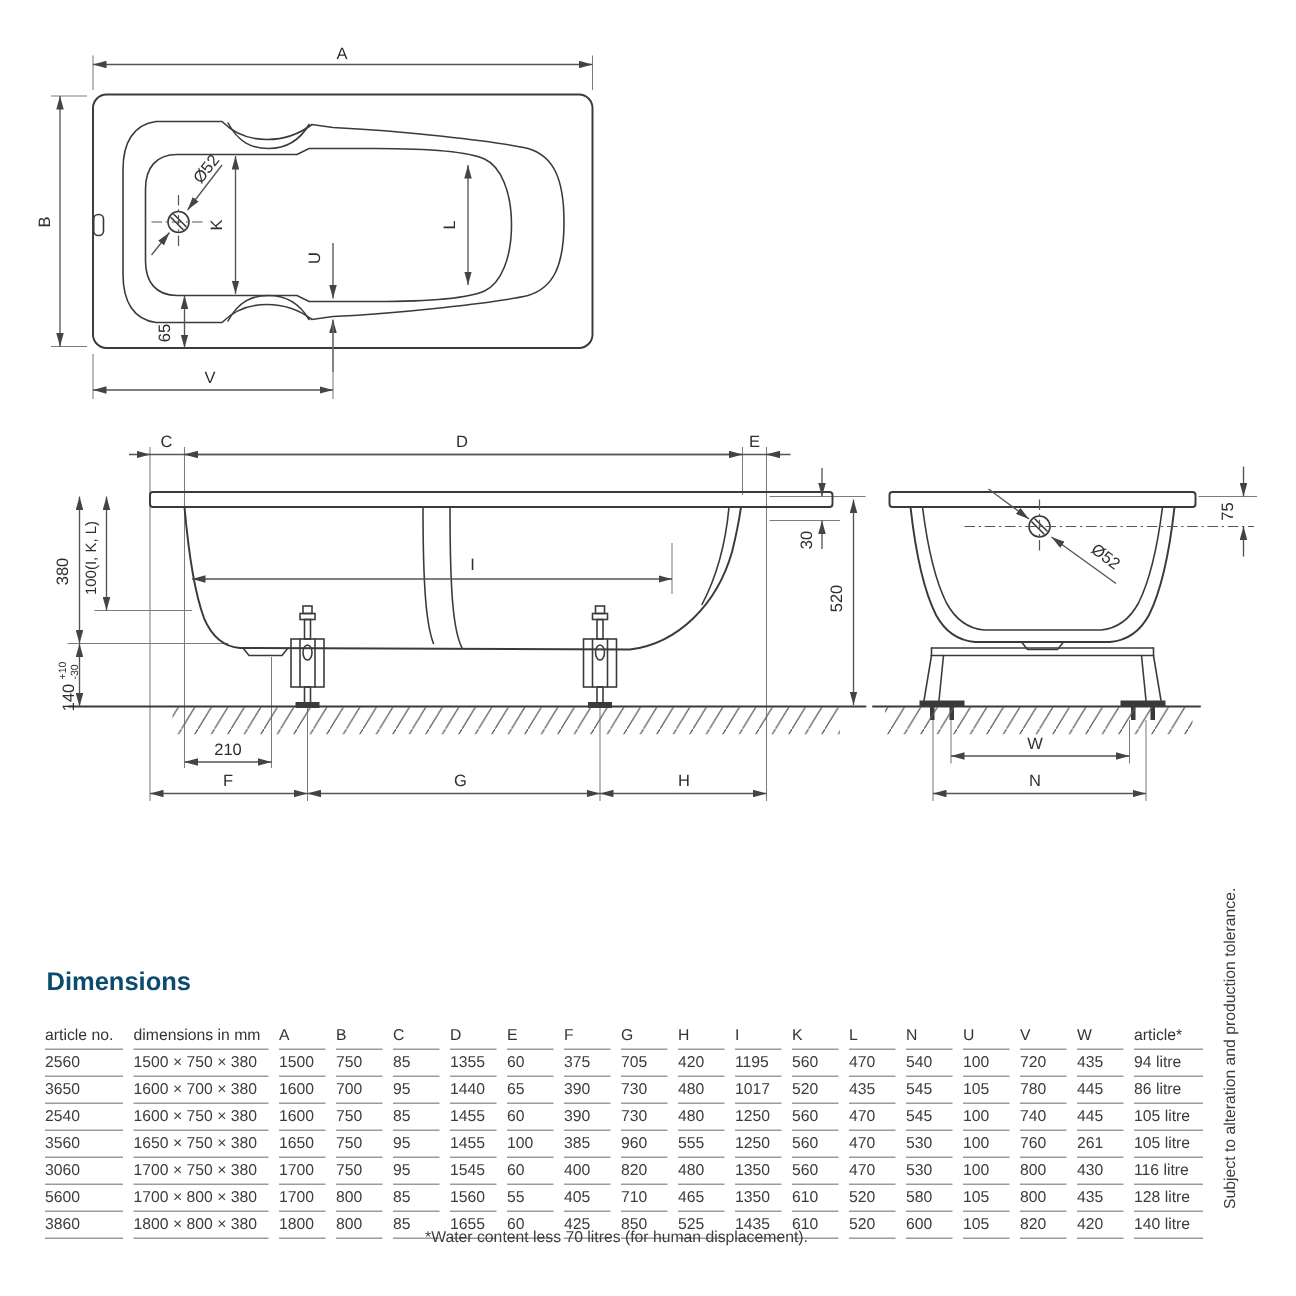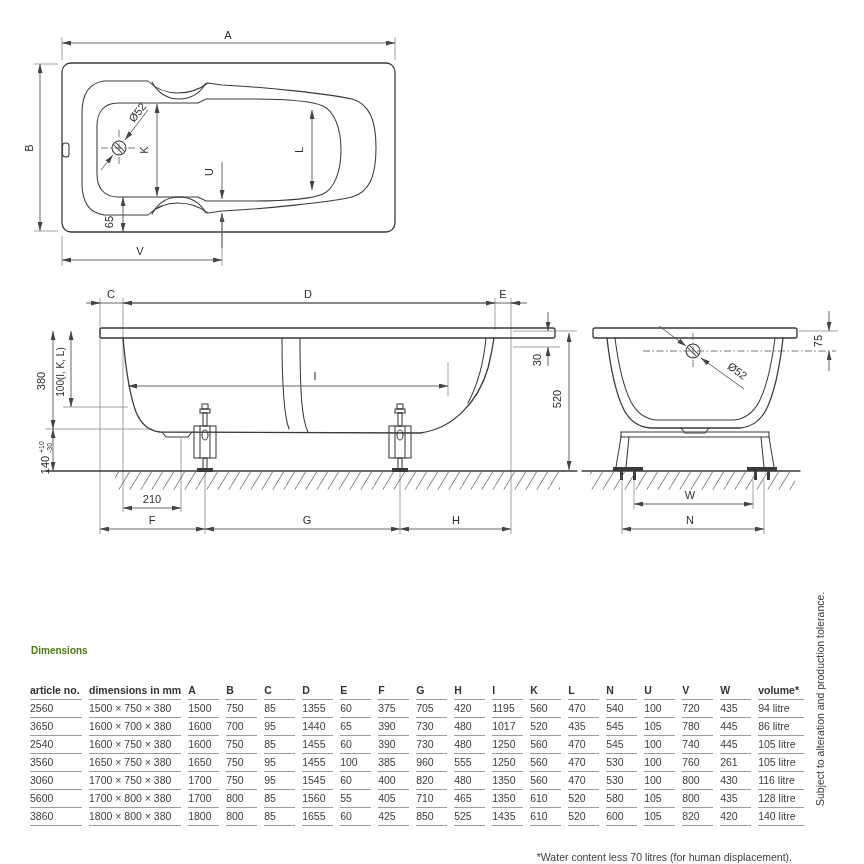--- a/index.html
+++ b/index.html
@@ -6,26 +6,26 @@
   body{width:864px;height:864px;position:relative;overflow:hidden;
        font-family:"Liberation Sans",sans-serif;color:#2e2e2e;}
   svg text{font-family:"Liberation Sans",sans-serif;fill:#2e2e2e;}
   .obj{stroke:#3a3a3a;stroke-width:1.3;fill:none;stroke-linecap:round;}
   .obj2{stroke:#3a3a3a;stroke-width:1.05;fill:none;stroke-linecap:round;}
   .dim{stroke:#555;stroke-width:0.9;fill:none;}
   .ext{stroke:#7c7c7c;stroke-width:0.7;fill:none;}
   .cl{stroke:#555;stroke-width:0.8;fill:none;stroke-dasharray:7 2.5 1.5 2.5;}
   .dimtxt{font-size:11px;}
   .solid{fill:#3a3a3a;stroke:none;}
-  #title{position:absolute;left:31px;top:645px;font-size:10px;font-weight:bold;color:#4d7c0f;}
+  #title{position:absolute;left:31px;top:645px;font-size:17px;font-weight:bold;color:#0c4a6e;}
   #dim-table{position:absolute;left:23px;top:682px;border-collapse:separate;border-spacing:7px 0;}
   #dim-table th,#dim-table td{border-bottom:1px solid #9b9b9b;font-size:10.5px;color:#3c3c3c;
       text-align:left;padding:2px 0 3px 0;white-space:nowrap;font-weight:normal;vertical-align:bottom;}
-  #dim-table th{font-weight:bold;color:#333;}
-  #footnote{position:absolute;left:30px;top:819px;width:762px;text-align:right;font-size:10.5px;color:#3c3c3c;margin-top:32px;}
+  #dim-table th{font-weight:normal;color:#333;}
+  #footnote{position:absolute;left:30px;top:819px;width:762px;text-align:center;font-size:10.5px;color:#3c3c3c;}
   #sidenote{position:absolute;left:814px;top:806px;width:182px;height:14px;
       transform-origin:top left;transform:rotate(-90deg);font-size:10.5px;color:#3c3c3c;white-space:nowrap;}
 </style>
 </head>
 <body>
 
 <svg id="drawing" width="864" height="632" viewBox="0 0 864 632" style="position:absolute;left:0;top:0;">
   <defs>
     <marker id="ae" markerUnits="userSpaceOnUse" markerWidth="9" markerHeight="5" refX="9" refY="2.5" orient="auto">
       <path d="M0,0 L9,2.5 L0,5 Z" fill="#444"></path>
@@ -282,21 +282,21 @@
         <th>F</th>
         <th>G</th>
         <th>H</th>
         <th>I</th>
         <th>K</th>
         <th>L</th>
         <th>N</th>
         <th>U</th>
         <th>V</th>
         <th>W</th>
-        <th>volume*</th>
+        <th>article*</th>
       </tr>
     </thead>
   <tbody>
       <tr>
         <td>2560</td>
         <td>1500 × 750 × 380</td>
         <td>1500</td>
         <td>750</td>
         <td>85</td>
         <td>1355</td>

